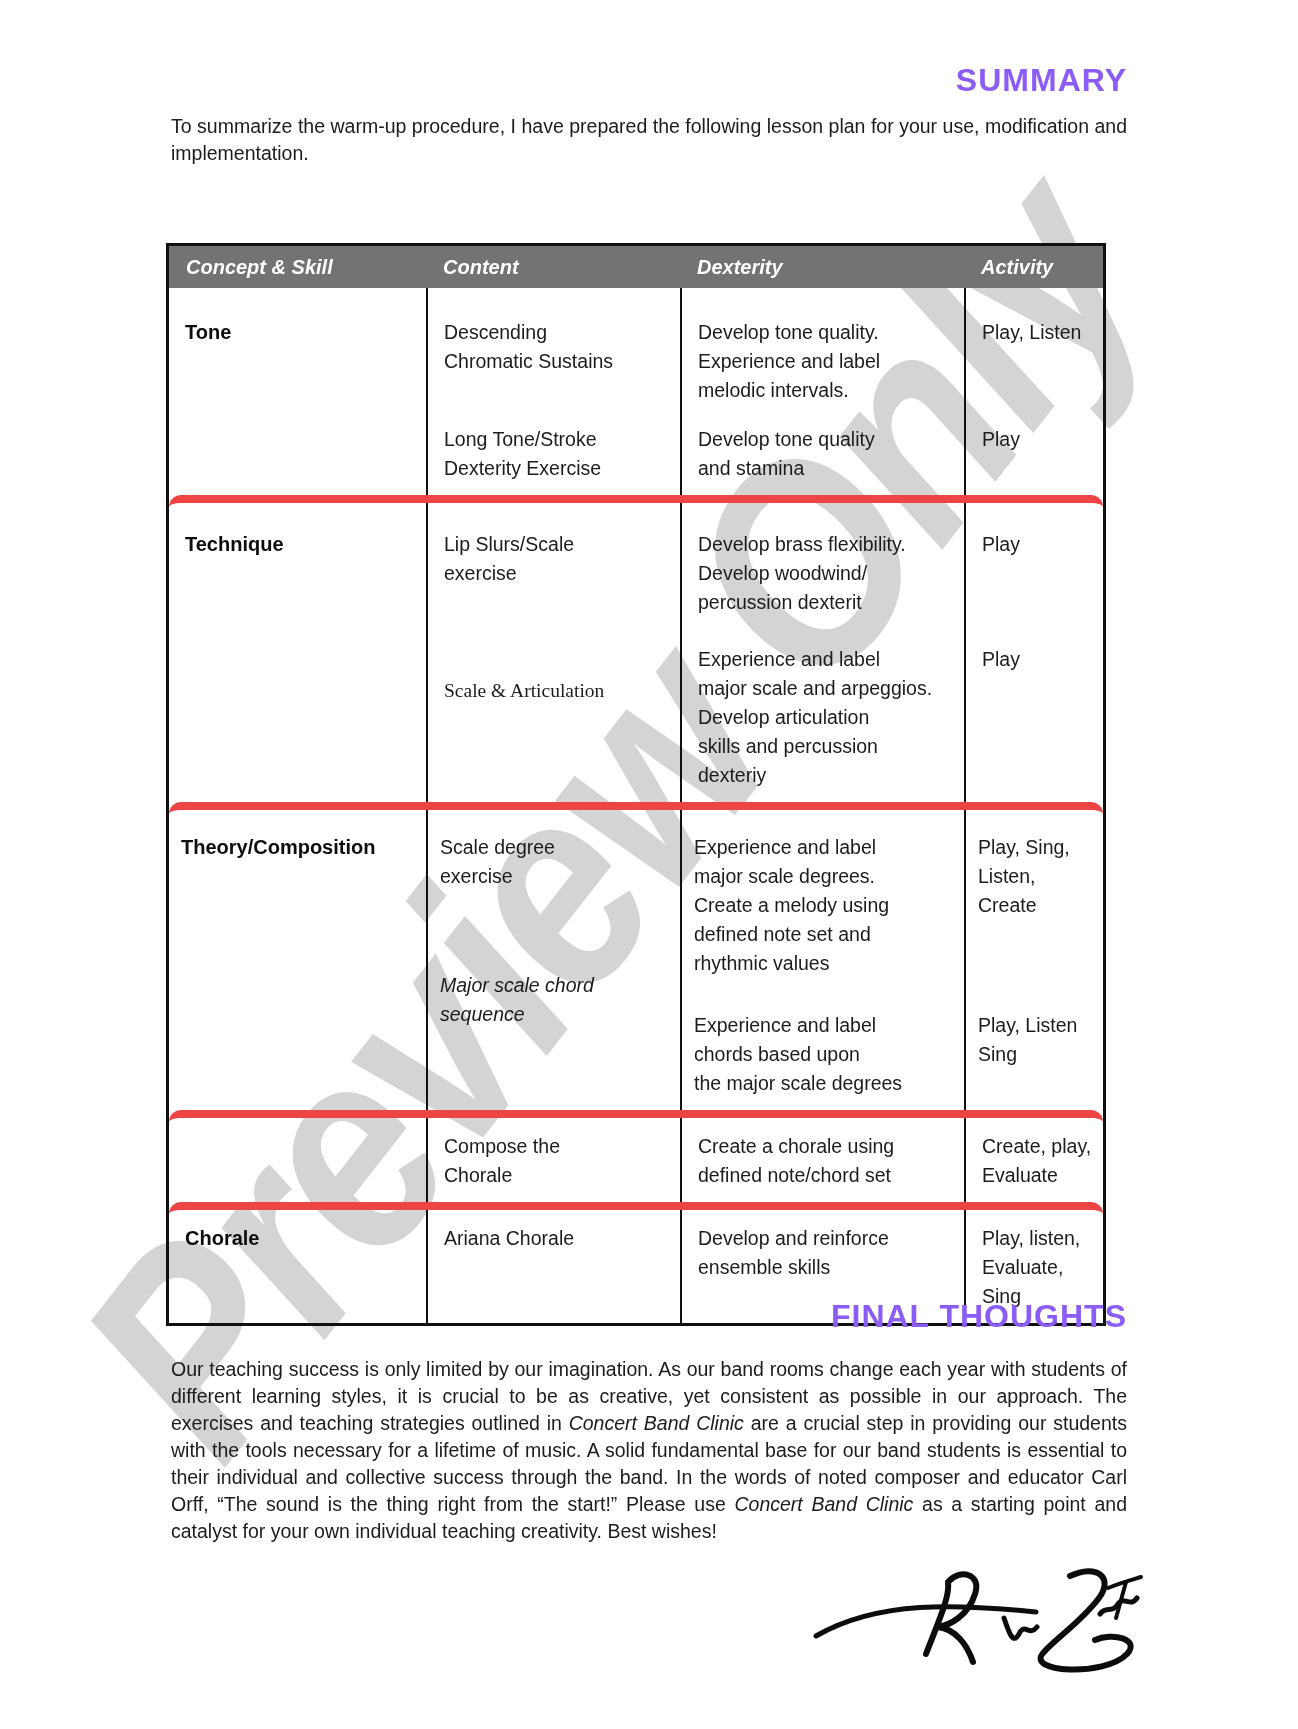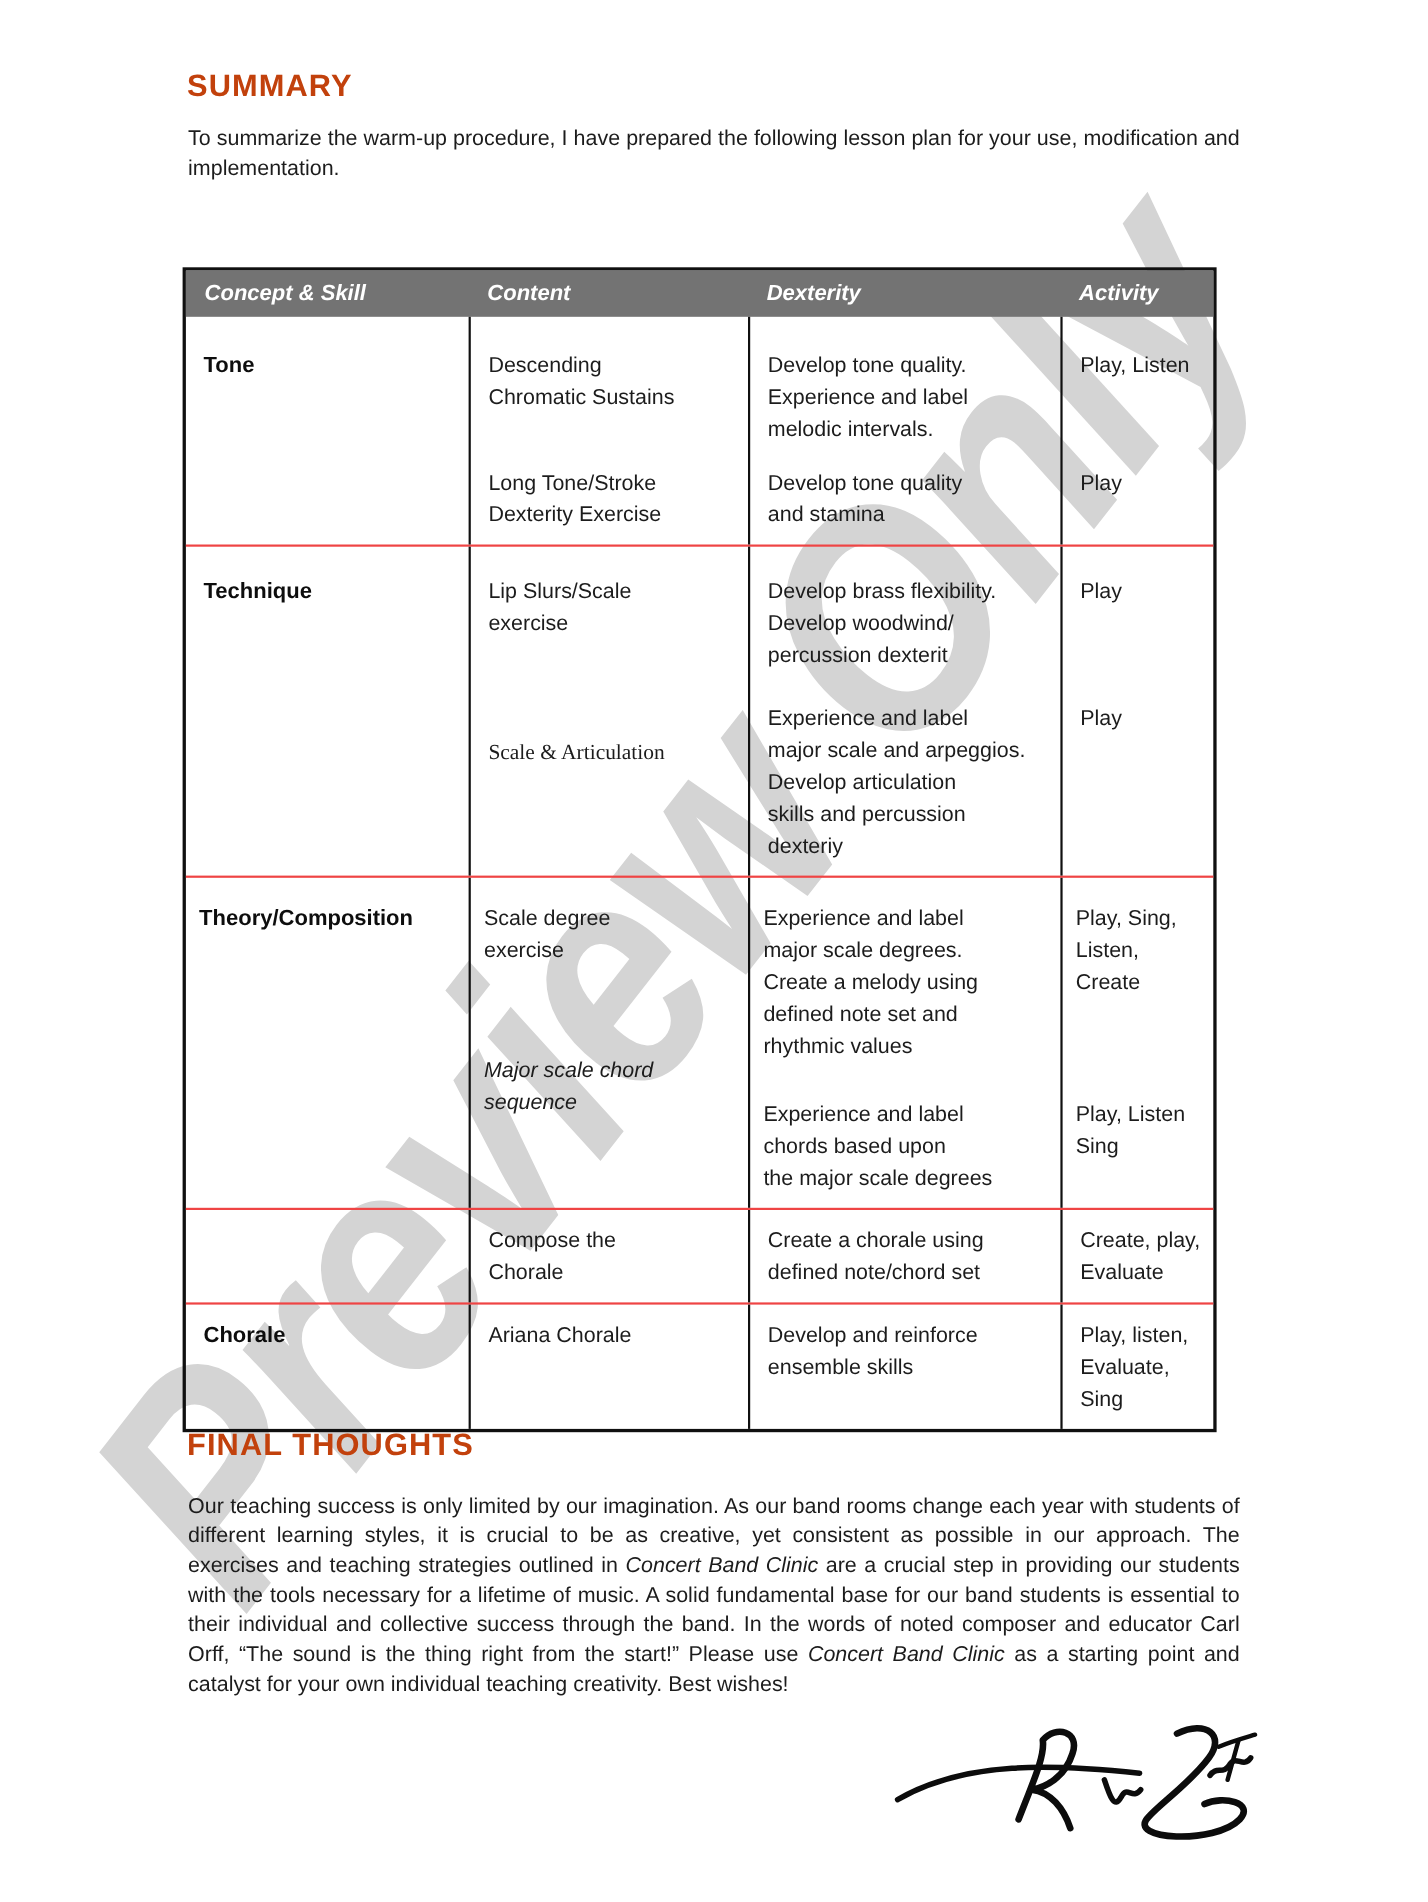--- a/index.html
+++ b/index.html
@@ -10,22 +10,22 @@
   }
   .watermark{
     position:absolute;left:610px;top:815px;z-index:0;
     transform:translate(-50%,-50%) rotate(-52deg) scaleX(0.88);
     font-size:285px;font-weight:bold;font-style:italic;
     letter-spacing:-6px;color:#d4d4d4;white-space:nowrap;
     user-select:none;
   }
   .content{position:absolute;left:0;top:0;width:1298px;height:1729px;z-index:1;}
   .heading{
-    position:absolute;left:170px;width:957px;text-align:left;
-    font-size:28px;font-weight:bold;letter-spacing:1px;color:#c2410c;
+    position:absolute;left:170px;width:957px;text-align:right;
+    font-size:32px;font-weight:bold;letter-spacing:1px;color:#8b5cf6;
   }
   #summary-heading{top:62px;}
   #final-heading{top:1298px;}
   .para{
     position:absolute;left:171px;width:956px;
     font-size:19.5px;line-height:27px;text-align:justify;color:#1c1c1c;
   }
   #intro-para{top:113px;}
   #final-para{top:1356px;}
   .para .it{font-style:italic;}
@@ -38,21 +38,21 @@
   .thead{
     display:grid;grid-template-columns:257px 254px 284px 1fr;
     background:#737373;color:#ffffff;height:42px;align-items:center;
     font-size:20px;font-weight:bold;font-style:italic;
   }
   .thead .hcell{padding-left:17px;}
   .trow{
     display:grid;grid-template-columns:257px 254px 284px 1fr;
     box-sizing:border-box;
   }
-  .trow + .trow{border-top:2px solid #ef4444;}
+  .trow + .trow{border-top:8px solid #ef4444;border-radius:12px;}
   .cell{
     box-sizing:border-box;padding:0 8px 12px 16px;
   }
   .cell + .cell{border-left:2px solid #101010;}
   .cell p{
     margin:0;white-space:pre-line;
     font-size:19.5px;line-height:29px;color:#1c1c1c;
   }
   .cell.concept p{font-weight:bold;font-size:20px;color:#0d0d0d;}
 

